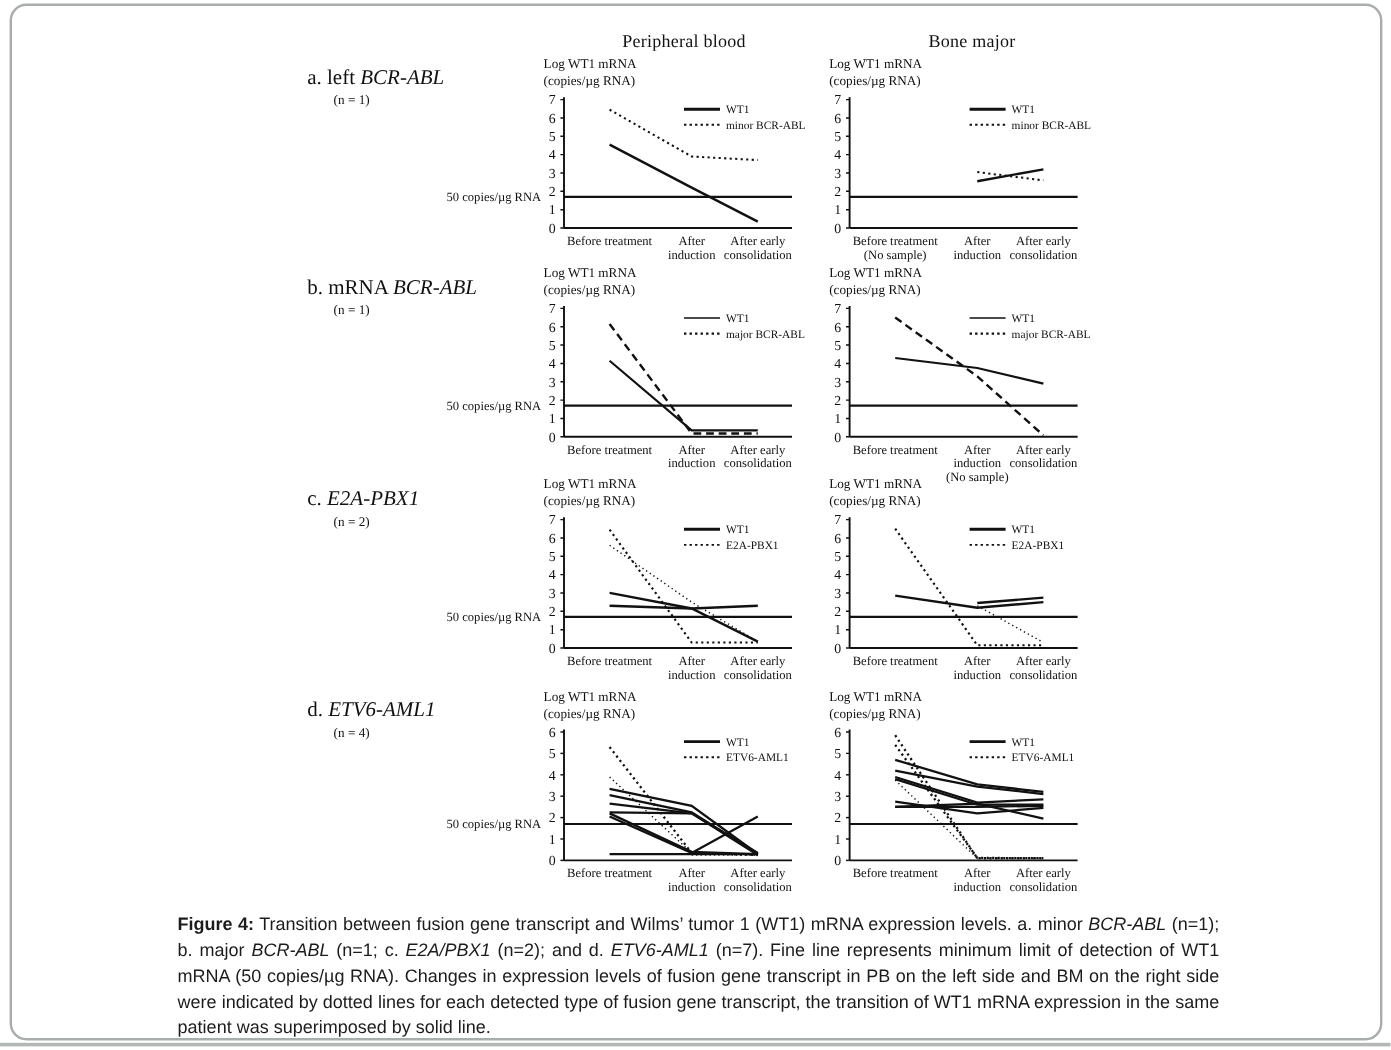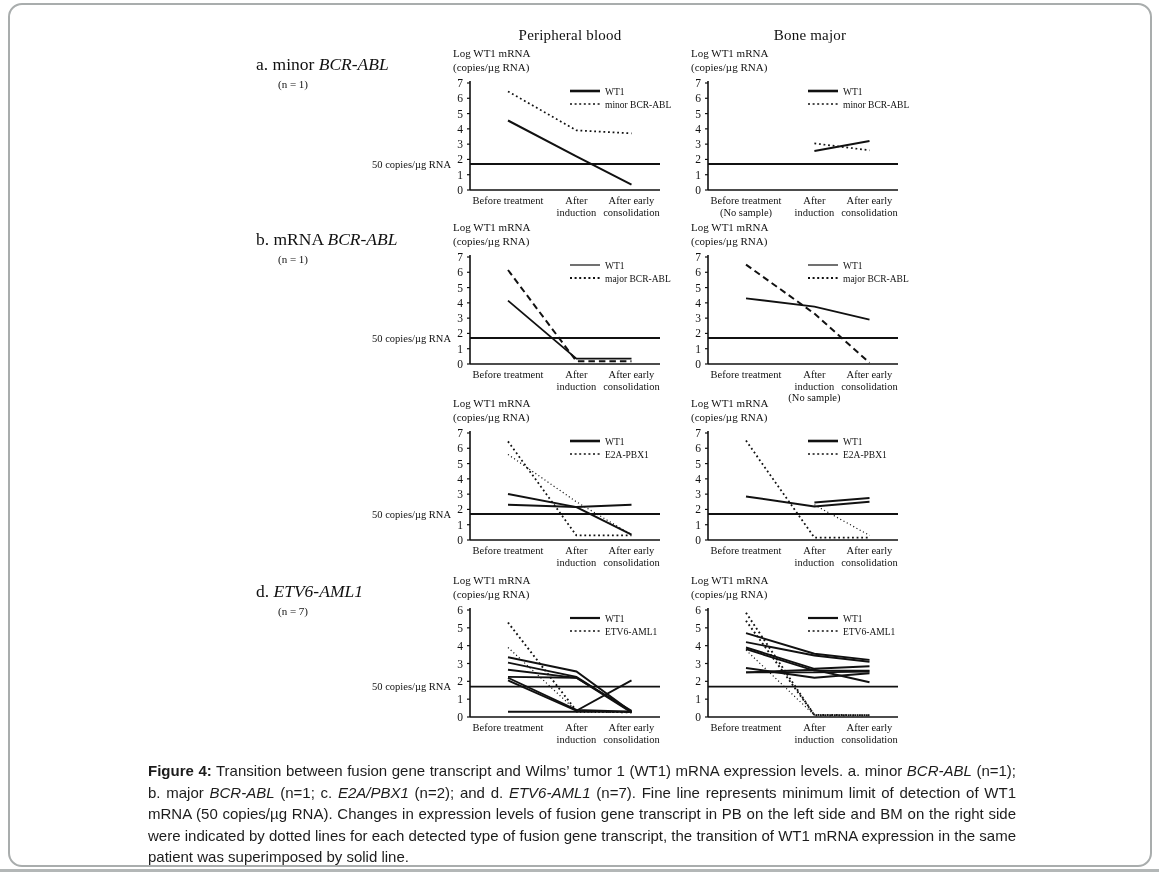--- a/index.html
+++ b/index.html
@@ -27,30 +27,34 @@
 </head>
 <body>
 
 <div id="stage">
   <div id="panel-border"></div>
 
   <div class="col-header" id="col-header-pb">Peripheral blood</div>
   <div class="col-header" id="col-header-bm">Bone major</div>
 
   <div class="row-label" id="row-label-a">
-    <span>a. minor </span><span class="gene">BCR-ABL</span>
+    <span>a. left </span><span class="gene">BCR-ABL</span>
     <div class="nline">(n = 1)</div>
   </div>
   <div class="row-label" id="row-label-b">
     <span>b. mRNA </span><span class="gene">BCR-ABL</span>
     <div class="nline">(n = 1)</div>
   </div>
+  <div class="row-label" id="row-label-c">
+    <span>c. </span><span class="gene">E2A-PBX1</span>
+    <div class="nline">(n = 2)</div>
+  </div>
   <div class="row-label" id="row-label-d">
     <span>d. </span><span class="gene">ETV6-AML1</span>
-    <div class="nline">(n = 7)</div>
+    <div class="nline">(n = 4)</div>
   </div>
 
   <div class="chart" style="left: 365px; top: 43px;">
       <svg width="310" height="205" viewBox="0 0 310 205">
         <text x="88" y="14" font-size="11" fill="#111111" text-anchor="start" font-family="&quot;Liberation Serif&quot;,&quot;DejaVu Serif&quot;,serif">Log WT1 mRNA</text>
         <text x="88" y="28" font-size="11" fill="#111111" text-anchor="start" font-family="&quot;Liberation Serif&quot;,&quot;DejaVu Serif&quot;,serif">(copies/µg RNA)</text>
         <line x1="105" y1="121.0142857142857" x2="295" y2="121.0142857142857" stroke="#111111" stroke-width="1.8"></line>
         <text x="86" y="124.5142857142857" font-size="10.5" fill="#111111" text-anchor="end" font-family="&quot;Liberation Serif&quot;,&quot;DejaVu Serif&quot;,serif">50 copies/µg RNA</text>
         <line x1="105" y1="38" x2="105" y2="147" stroke="#111111" stroke-width="1.6"></line>
         <line x1="105" y1="147" x2="295" y2="147" stroke="#111111" stroke-width="1.6"></line>

